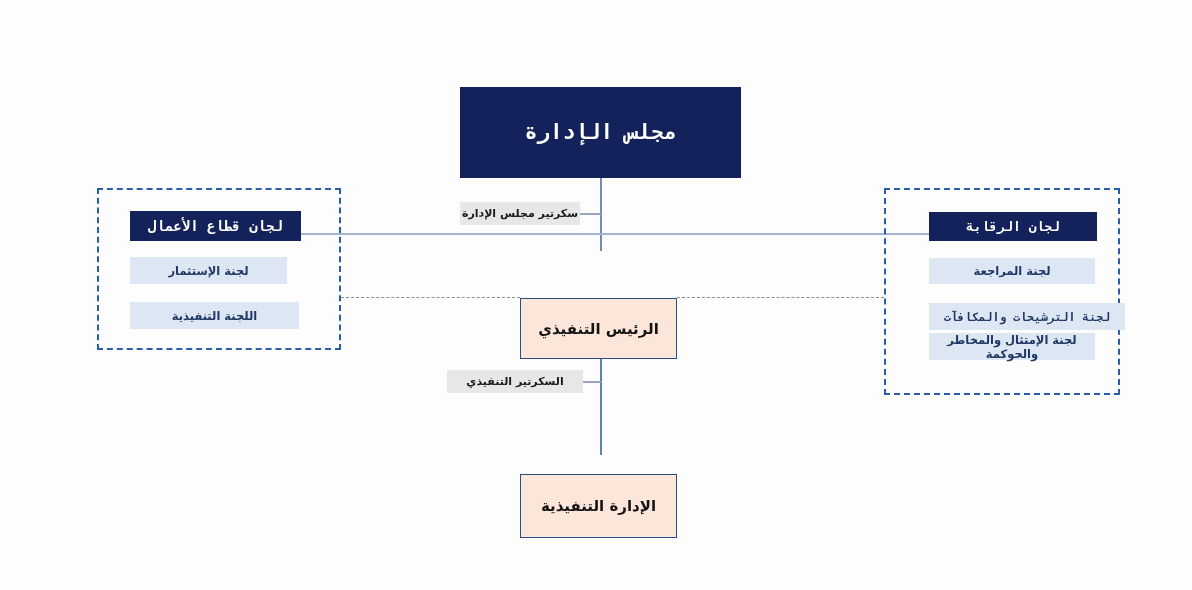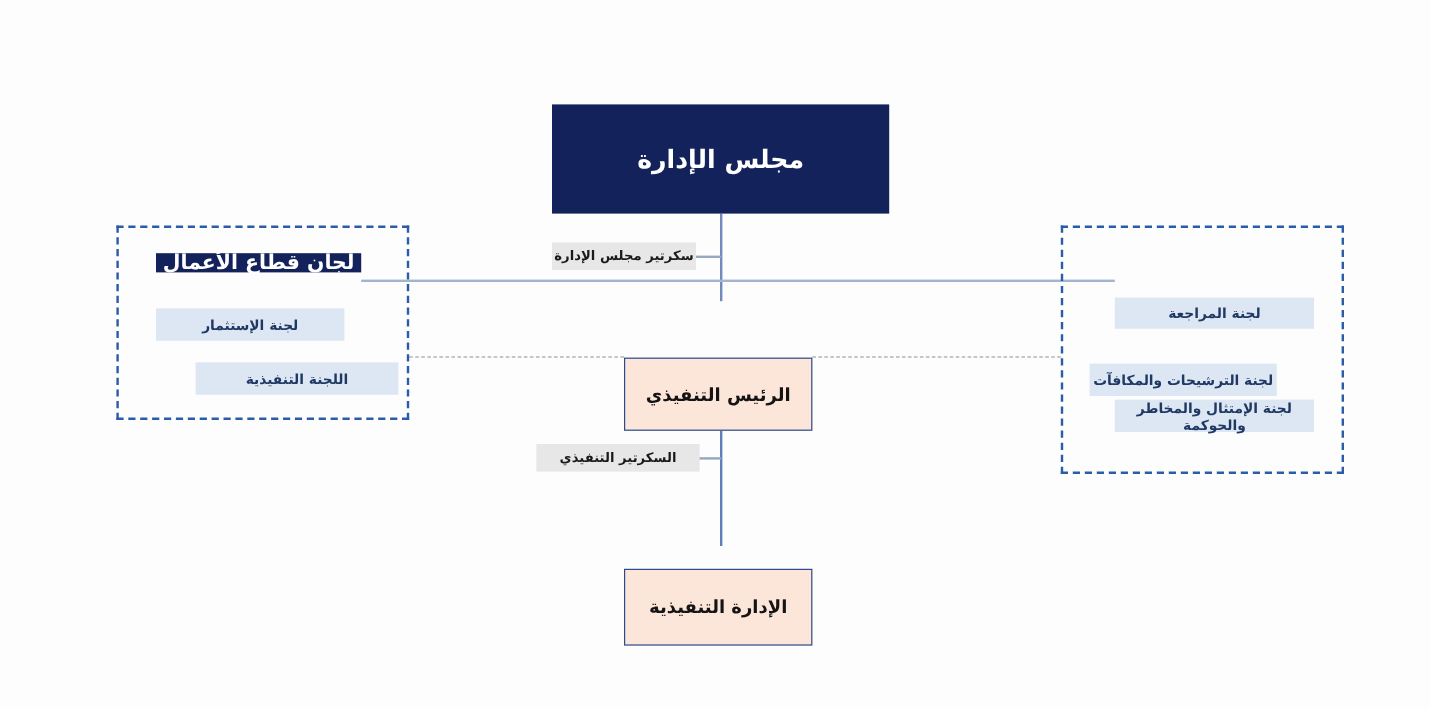--- a/index.html
+++ b/index.html
@@ -22,29 +22,30 @@
     align-items: center;
     justify-content: center;
     text-align: center;
     box-sizing: border-box;
     direction: rtl;
   }
   .navy-box {
     background: #13225a;
     color: #ffffff;
     font-weight: bold;
+    font-family: Liberation Mono, monospace;
   }
   .board-box {
     left: 460px; top: 87px; width: 281px; height: 91px;
     font-size: 21px;
     letter-spacing: 0.5px;
   }
   .group-header-left {
-    left: 130px; top: 211px; width: 171px; height: 16px;
-    font-size: 17px;
+    left: 130px; top: 211px; width: 171px; height: 30px;
+    font-size: 14px;
   }
   .group-header-right {
     left: 929px; top: 212px; width: 168px; height: 29px;
     font-size: 13px;
   }
   .peach-box {
     background: #fce5d9;
     border: 1.6px solid #2b4c8c;
     color: #141414;
     font-weight: bold;
@@ -89,23 +90,23 @@
   
   .conn-board-to-ceo   { left: 600px; top: 178px; height: 73px; }
   .conn-sec1           { left: 568px; top: 213px; width: 33px; background:#98a6bf; }
   .conn-long-horiz     { left: 301px; top: 233px; width: 628px; }
   .conn-dash-left      { left: 341px; top: 297px; width: 179px; }
   .conn-dash-right     { left: 677px; top: 297px; width: 207px; }
   .conn-ceo-to-exec    { left: 600px; top: 311px; height: 144px; background:#5f7fb8; }
   .conn-sec2           { left: 567px; top: 381px; width: 34px; background:#98a6bf; }
   
   .li-0 { left: 130px; top: 257px; width: 157px; height: 27px; }
-  .li-1 { left: 130px; top: 302px; width: 169px; height: 27px; margin-left: 33px; }
-  .ri-0 { left: 929px; top: 248px; width: 166px; height: 26px; }
-  .ri-1 { left: 908px; top: 303px; width: 156px; height: 27px; }
+  .li-1 { left: 130px; top: 302px; width: 169px; height: 27px; }
+  .ri-0 { left: 929px; top: 258px; width: 166px; height: 26px; }
+  .ri-1 { left: 929px; top: 303px; width: 196px; height: 27px; font-family: Liberation Mono, monospace; }
   .ri-2 { left: 929px; top: 333px; width: 166px; height: 27px; }
 </style>
 </head>
 <body>
 
 <div class="canvas">
 
   <div class="connector v conn-board-to-ceo"></div>
   <div class="connector h conn-sec1"></div>
   <div class="connector h light conn-long-horiz"></div>
@@ -124,17 +125,18 @@
   <div class="node peach-box ceo-box">الرئيس التنفيذي</div>
 
   <div class="node gray-label label-exec-secretary">السكرتير التنفيذي</div>
 
   <div class="node peach-box exec-box">الإدارة التنفيذية</div>
 
   <div class="node navy-box group-header-left">لجان قطاع الأعمال</div>
   <div class="node item-box li-0">لجنة الإستثمار</div>
   <div class="node item-box li-1">اللجنة التنفيذية</div>
 
+  <div class="node navy-box group-header-right">لجان الرقابة</div>
   <div class="node item-box ri-0">لجنة المراجعة</div>
   <div class="node item-box ri-1">لجنة الترشيحات والمكافآت</div>
   <div class="node item-box ri-2">لجنة الإمتثال والمخاطر والحوكمة</div>
 
 </div>
 
 </body></html>

